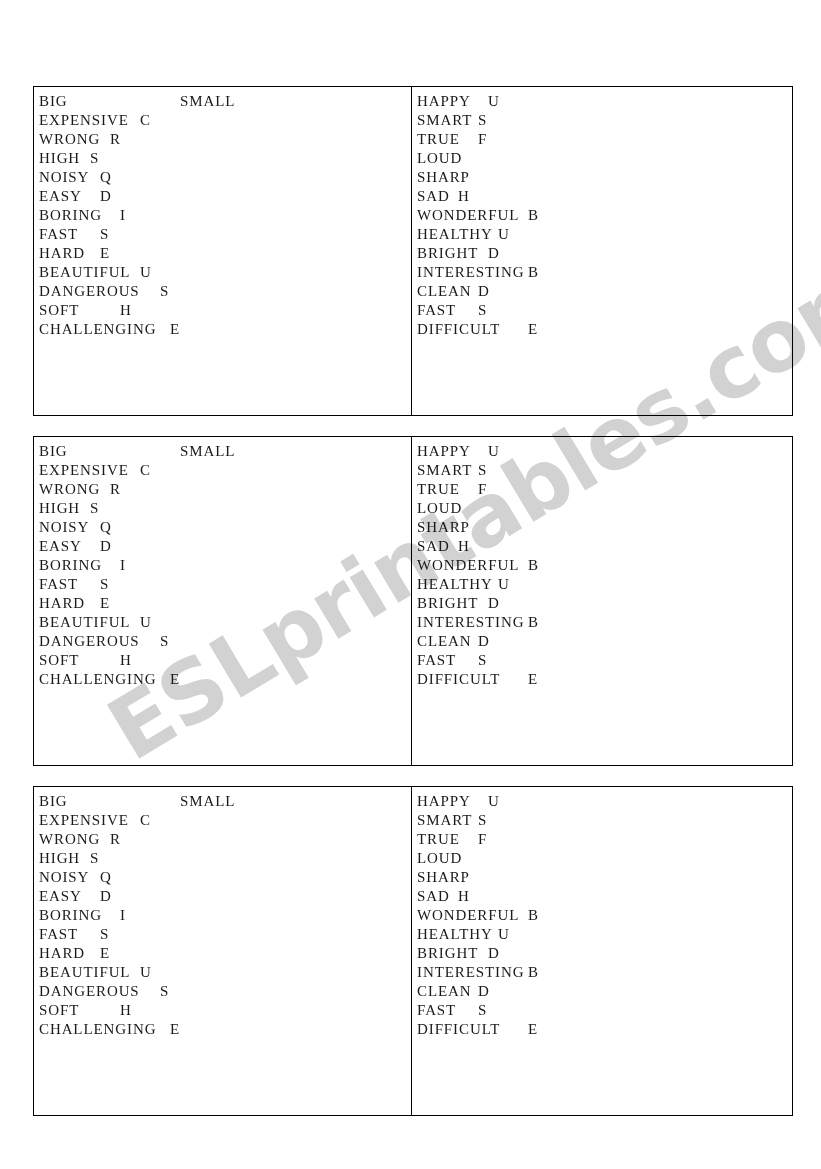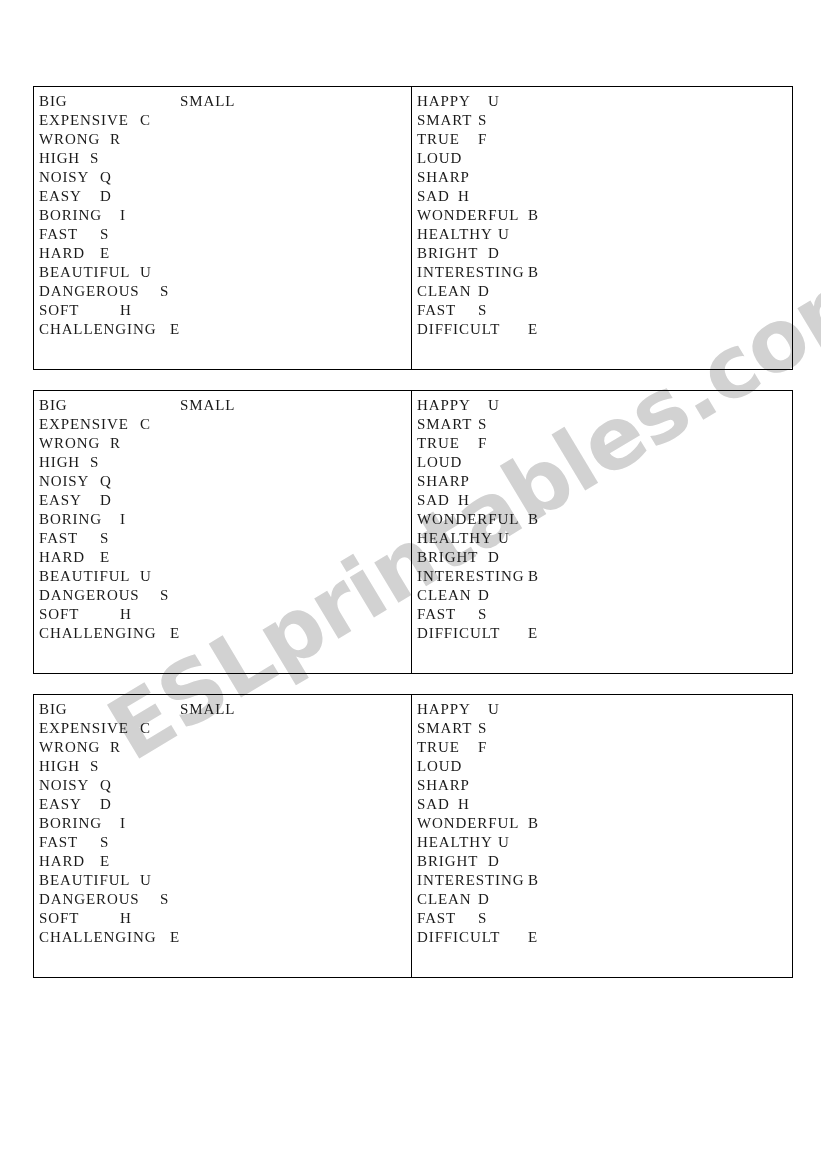--- a/index.html
+++ b/index.html
@@ -56,21 +56,21 @@
     width: 760px;
     z-index: 1;
   }
 
   .worksheet-box {
     position: relative;
     border: 1px solid #000000;
     background: transparent;
     display: flex;
     box-sizing: border-box;
-    height: 284px;
+    height: 330px;
     margin-bottom: 20px;
   }
   .worksheet-box:last-child {
     margin-bottom: 0;
   }
 
   .col {
     box-sizing: border-box;
     padding: 5px 0 0 5px;
     position: relative;

